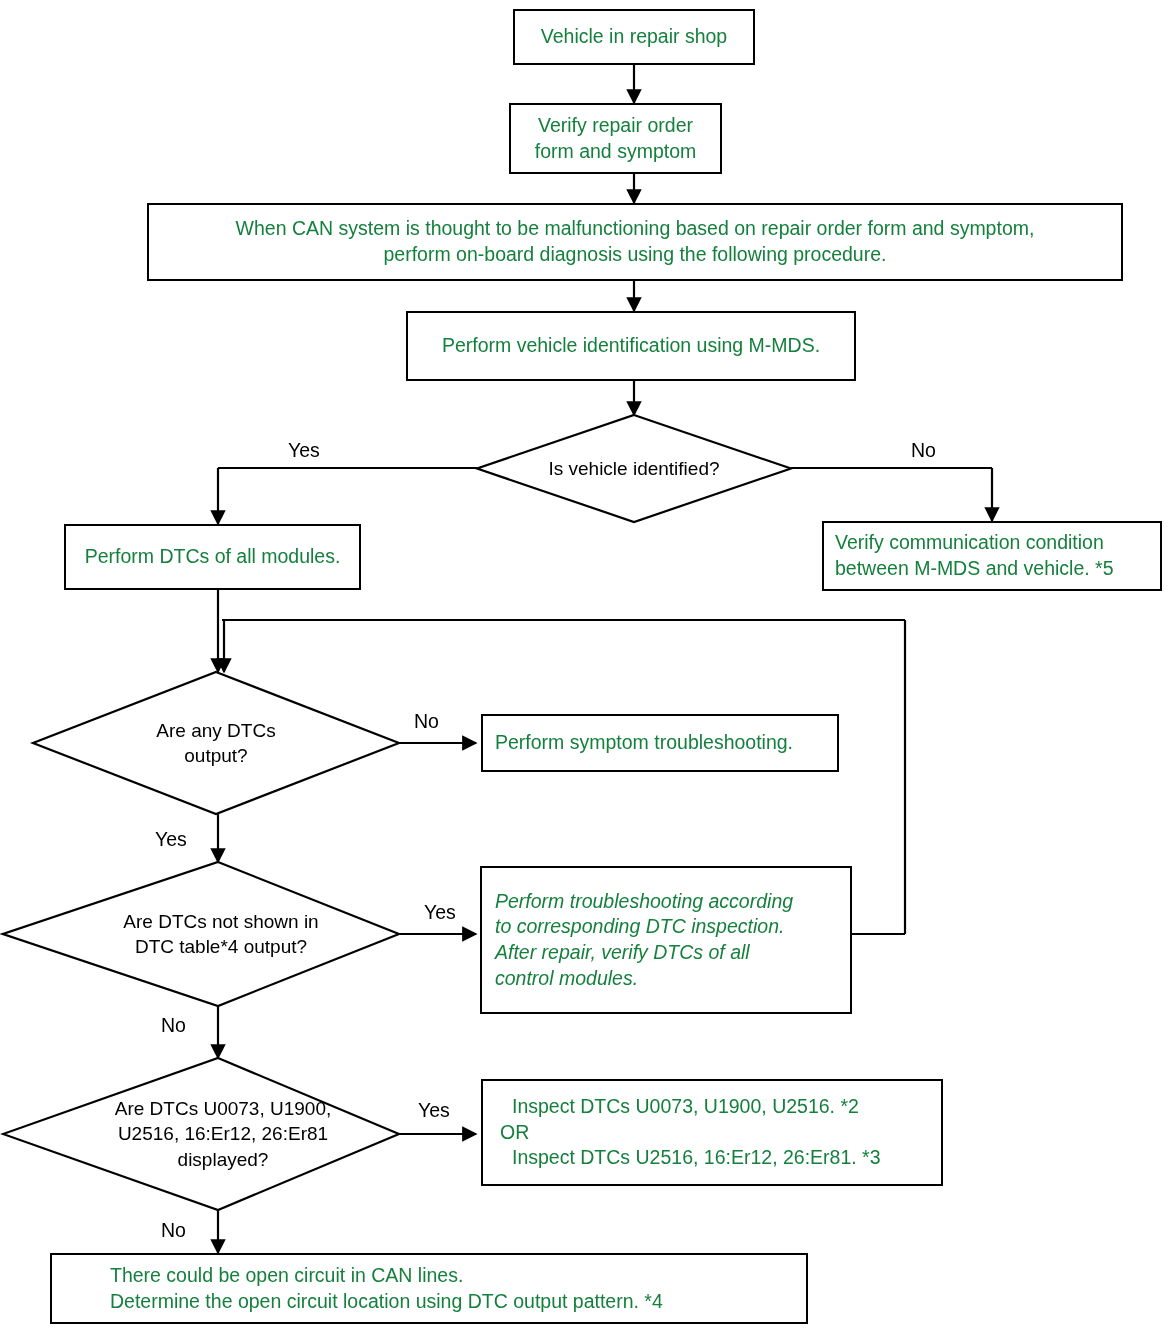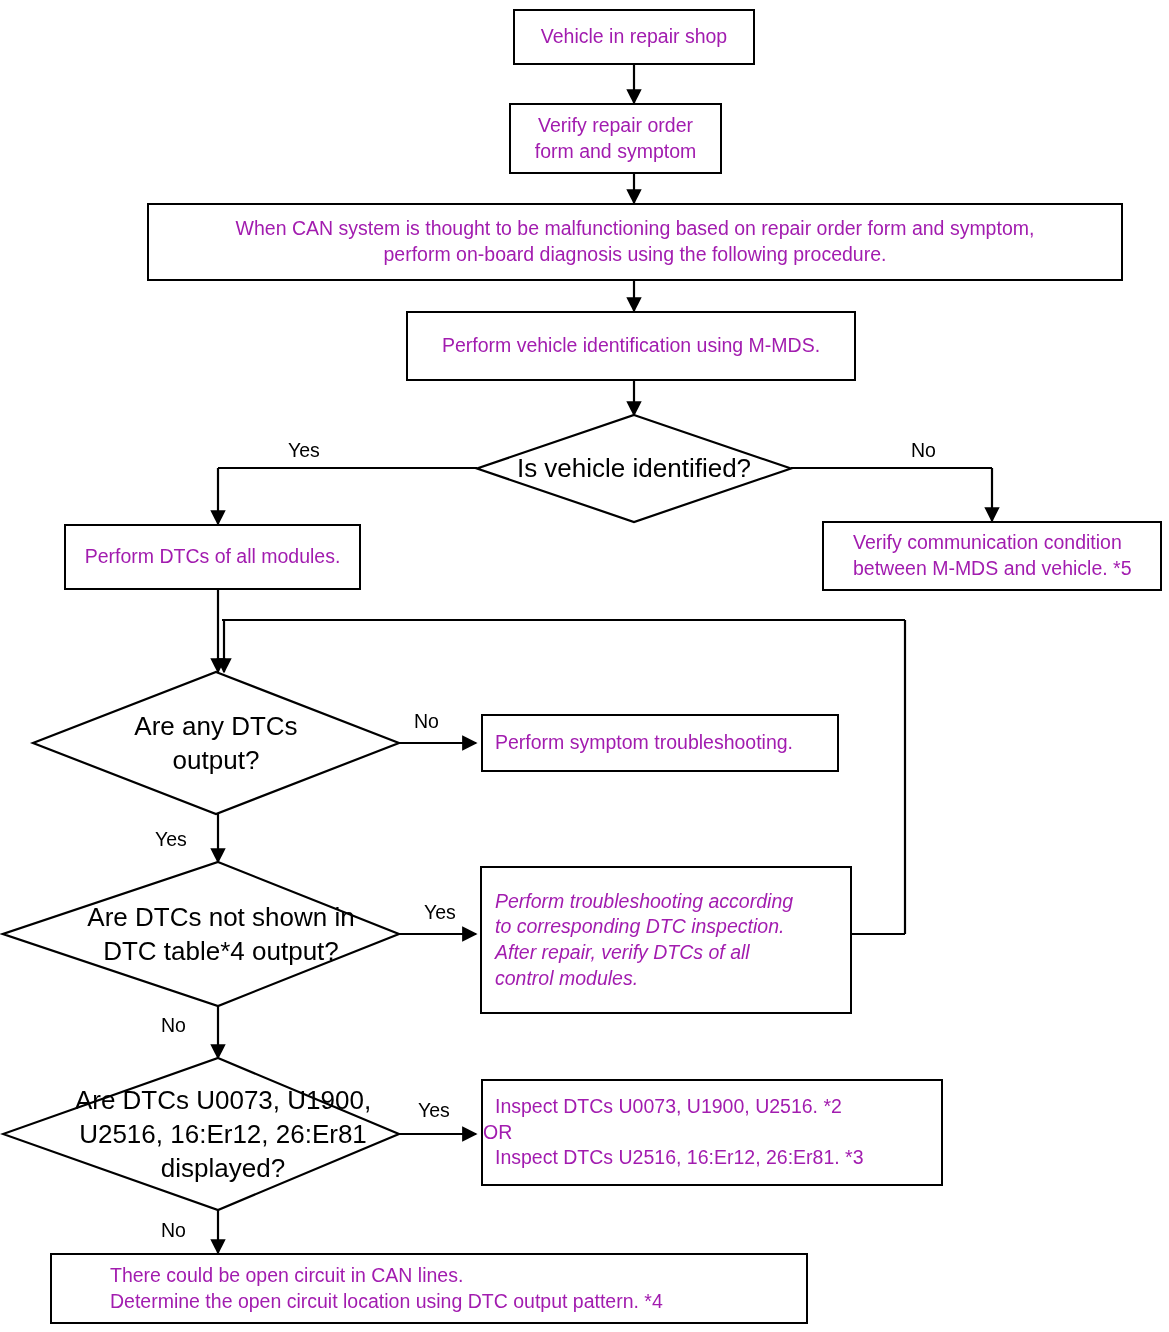--- a/index.html
+++ b/index.html
@@ -20,21 +20,21 @@
   }
   .node {
     position: absolute;
     box-sizing: border-box;
     display: flex;
     align-items: center;
     justify-content: center;
     text-align: center;
     font-size: 19.5px;
     line-height: 1.32;
-    color: #a21caf;
+    color: #15803d;
   }
   .box {
     border: 2px solid #000;
     background: #fff;
   }
   .box.left {
     justify-content: flex-start;
     text-align: left;
   }
   .diamond-wrap {
@@ -49,21 +49,21 @@
   .diamond-label {
     position: absolute;
     left: 0;
     top: 0;
     width: 100%;
     height: 100%;
     display: flex;
     align-items: center;
     justify-content: center;
     text-align: center;
-    font-size: 26px;
+    font-size: 19px;
     line-height: 1.32;
     pointer-events: none;
   }
   .edge-label {
     position: absolute;
     font-size: 19.5px;
     line-height: 1;
     white-space: nowrap;
   }
   #lines {
@@ -149,21 +149,21 @@
     </svg>
     <div class="diamond-label">
         <span class="pre">Is vehicle identified?</span>
       </div>
   </div>
 
   <div class="node box" style="left:64px; top:524px; width:297px; height:66px;">
     <span class="pre">Perform DTCs of all modules.</span>
   </div>
 
-  <div class="node box left" style="left:822px; top:521px; width:340px; height:70px; padding-left:29px;">
+  <div class="node box left" style="left:822px; top:521px; width:340px; height:70px; padding-left:11px;">
     <span class="pre">Verify communication condition
 between M-MDS and vehicle. *5</span>
   </div>
 
   <div class="diamond-wrap" style="left:33px; top:672px; width:366px; height:142px;">
     <svg width="366" height="142" xmlns="http://www.w3.org/2000/svg">
       <polygon points="183,0 366,71 183,142 0,71" fill="#fff" stroke="#000" stroke-width="2.2"></polygon>
     </svg>
     <div class="diamond-label">
         <span class="pre">Are any DTCs
@@ -196,21 +196,21 @@
     <svg width="396" height="152" xmlns="http://www.w3.org/2000/svg">
       <polygon points="215,0 396,76 215,152 0,76" fill="#fff" stroke="#000" stroke-width="2.2"></polygon>
     </svg>
     <div class="diamond-label" style="padding-left:22px;">
         <span class="pre">Are DTCs U0073, U1900,
 U2516, 16:Er12, 26:Er81
 displayed?</span>
       </div>
   </div>
 
-  <div class="node box" style="left:481px; top:1079px; width:462px; height:107px; flex-direction:column; justify-content:center;">
+  <div class="node box" style="left:481px; top:1079px; width:462px; height:107px; flex-direction:column; justify-content:center;padding-left:17px;">
     <div style="width:100%; text-align:left; padding-left:12px; box-sizing:border-box;"><span>Inspect DTCs U0073, U1900, U2516.  *2</span></div>
     <div style="width:100%; text-align:left;"><span>OR</span></div>
     <div style="width:100%; text-align:left; padding-left:12px; box-sizing:border-box;"><span>Inspect DTCs U2516, 16:Er12, 26:Er81.  *3</span></div>
   </div>
 
   <div class="node box" style="left:50px; top:1253px; width:758px; height:71px; flex-direction:column; align-items:flex-start; justify-content:center; padding-left:58px;">
     <div><span>There could be open circuit in CAN lines.</span></div>
     <div><span>Determine the open circuit location using DTC output pattern.   *4</span></div>
   </div>
 

